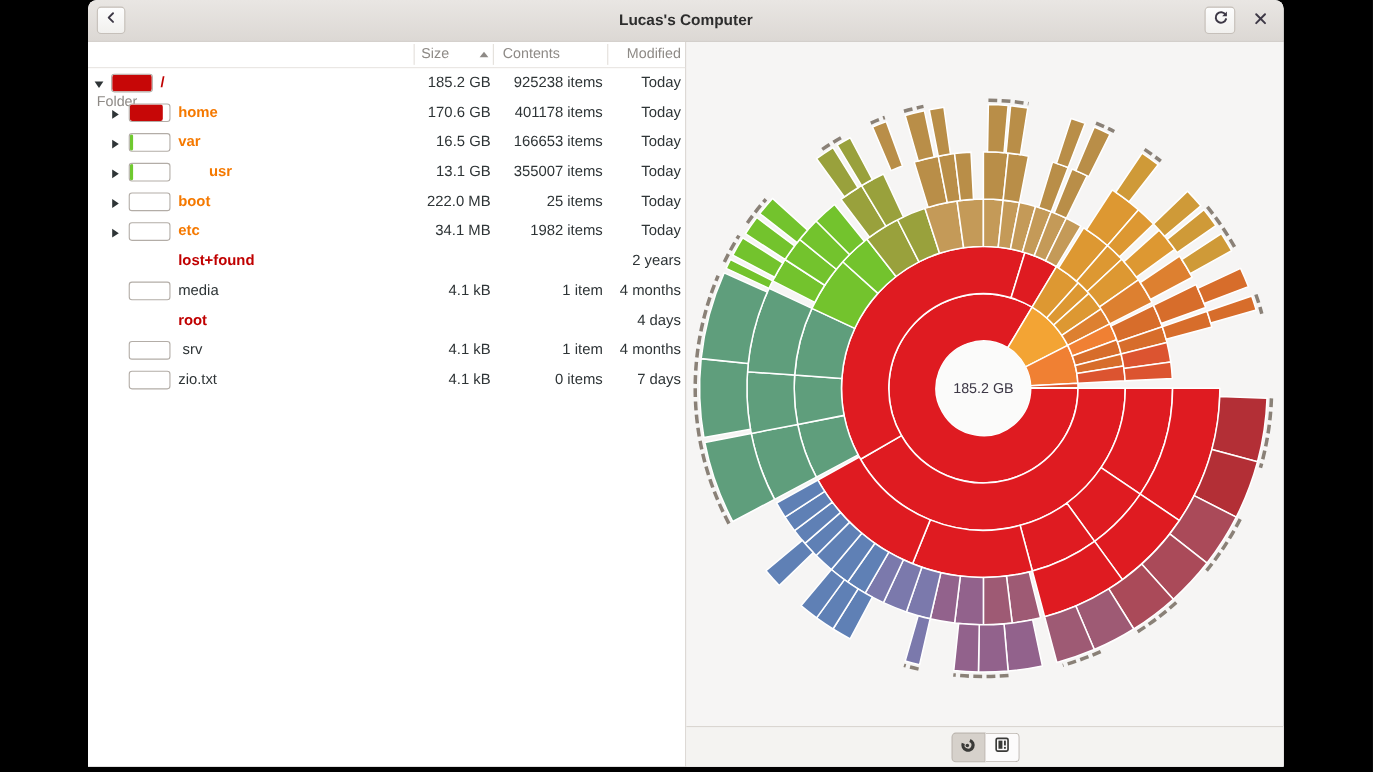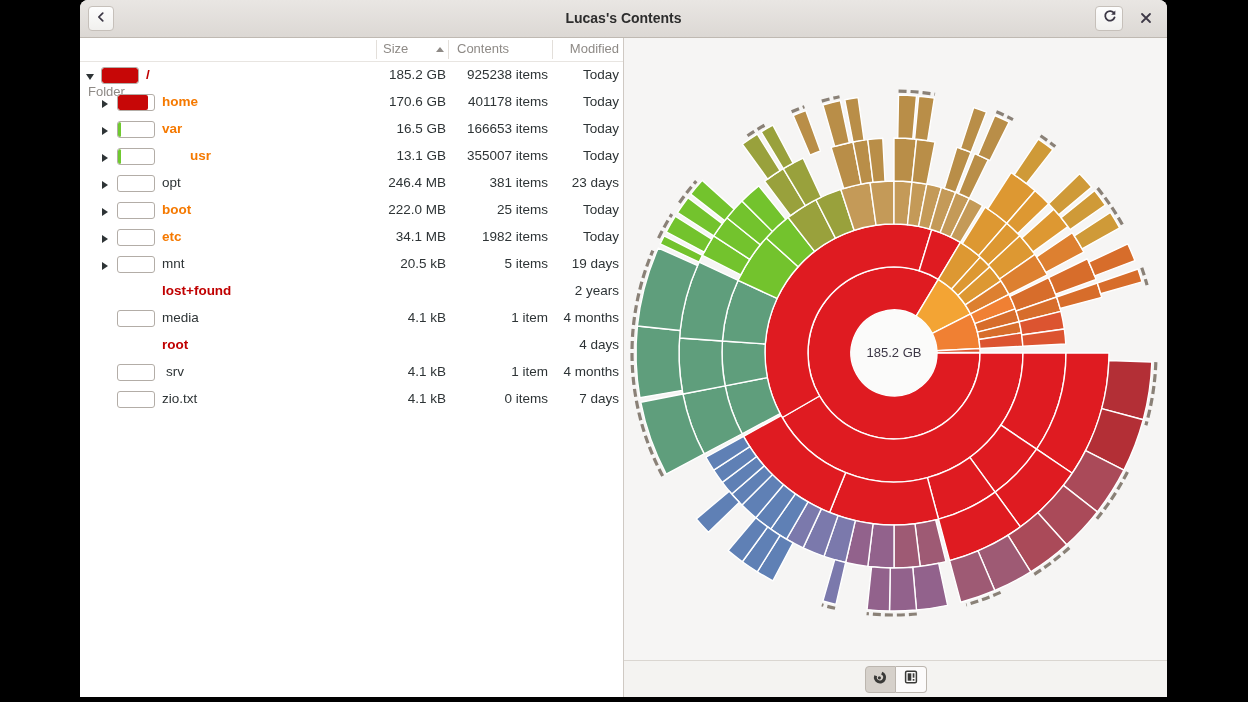--- a/index.html
+++ b/index.html
@@ -70,21 +70,21 @@
 <div id="window">
 
   <div id="titlebar">
     <div class="tbtn" id="back-btn">
       <span>
         <svg width="14" height="14" viewBox="0 0 16 16">
             <path d="M10 3.5 L5.5 8 L10 12.5" fill="none" stroke="#3d3846" stroke-width="2" stroke-linecap="round" stroke-linejoin="round"></path>
           </svg>
       </span>
     </div>
-    <div id="title">Lucas's Contents</div>
+    <div id="title">Lucas's Computer</div>
     <div class="tbtn" id="refresh-btn">
       <span>
         <svg width="15" height="15" viewBox="0 0 16 16">
           <path d="M12.9 4.6 A5.1 5.1 0 1 0 13.4 8.9" fill="none" stroke="#3d3846" stroke-width="1.9" stroke-linecap="round"></path>
           <path d="M14.2 1.6 L14.2 6.2 L9.7 6.2 Z" fill="#3d3846"></path>
         </svg>
       </span>
     </div>
     <div id="close-btn">
       <span>
@@ -147,54 +147,34 @@
             <span class="rname orange" style="left: 82px; margin-left: 28px;">usr</span>
             <span class="rsize">13.1 GB</span>
             <span class="rcont">355007 items</span>
             <span class="rmod">Today</span>
           </div>
           <div class="row">
             <div class="exp right" style="left: 22px;"></div>
             <div class="swatch" style="left: 37px;">
               <div class="fill" style="width: 0%; background: rgb(111, 201, 47);"></div>
             </div>
-            <span class="rname " style="left: 82px;">opt</span>
-            <span class="rsize">246.4 MB</span>
-            <span class="rcont">381 items</span>
-            <span class="rmod">23 days</span>
-          </div>
-          <div class="row">
-            <div class="exp right" style="left: 22px;"></div>
-            <div class="swatch" style="left: 37px;">
-              <div class="fill" style="width: 0%; background: rgb(111, 201, 47);"></div>
-            </div>
             <span class="rname orange" style="left: 82px;">boot</span>
             <span class="rsize">222.0 MB</span>
             <span class="rcont">25 items</span>
             <span class="rmod">Today</span>
           </div>
           <div class="row">
             <div class="exp right" style="left: 22px;"></div>
             <div class="swatch" style="left: 37px;">
               <div class="fill" style="width: 0%; background: rgb(111, 201, 47);"></div>
             </div>
             <span class="rname orange" style="left: 82px;">etc</span>
             <span class="rsize">34.1 MB</span>
             <span class="rcont">1982 items</span>
             <span class="rmod">Today</span>
-          </div>
-          <div class="row">
-            <div class="exp right" style="left: 22px;"></div>
-            <div class="swatch" style="left: 37px;">
-              <div class="fill" style="width: 0%; background: rgb(111, 201, 47);"></div>
-            </div>
-            <span class="rname " style="left: 82px;">mnt</span>
-            <span class="rsize">20.5 kB</span>
-            <span class="rcont">5 items</span>
-            <span class="rmod">19 days</span>
           </div>
           <div class="row">
             <span class="rname redbold" style="left: 82px;">lost+found</span>
             <span class="rmod">2 years</span>
           </div>
           <div class="row">
             <div class="swatch" style="left: 37px;">
               <div class="fill" style="width: 0%; background: rgb(111, 201, 47);"></div>
             </div>
             <span class="rname " style="left: 82px;">media</span>

